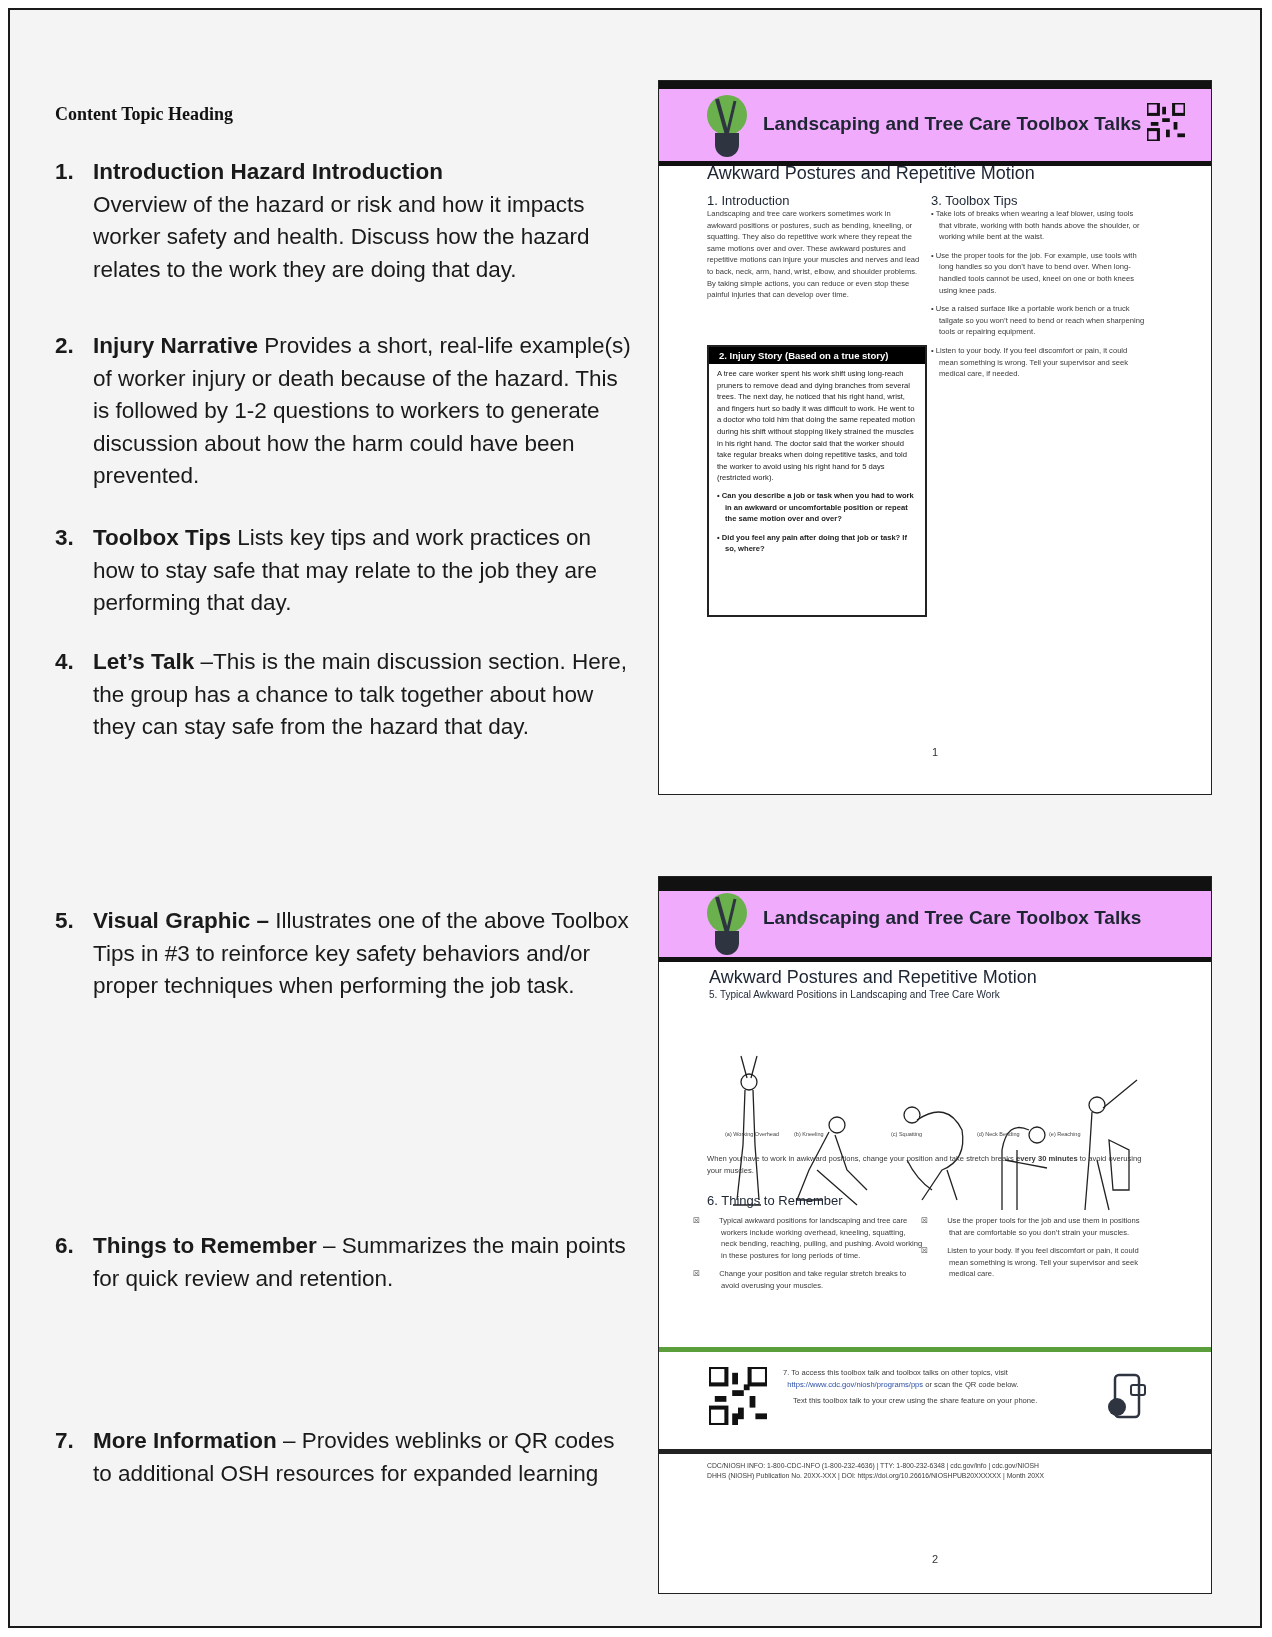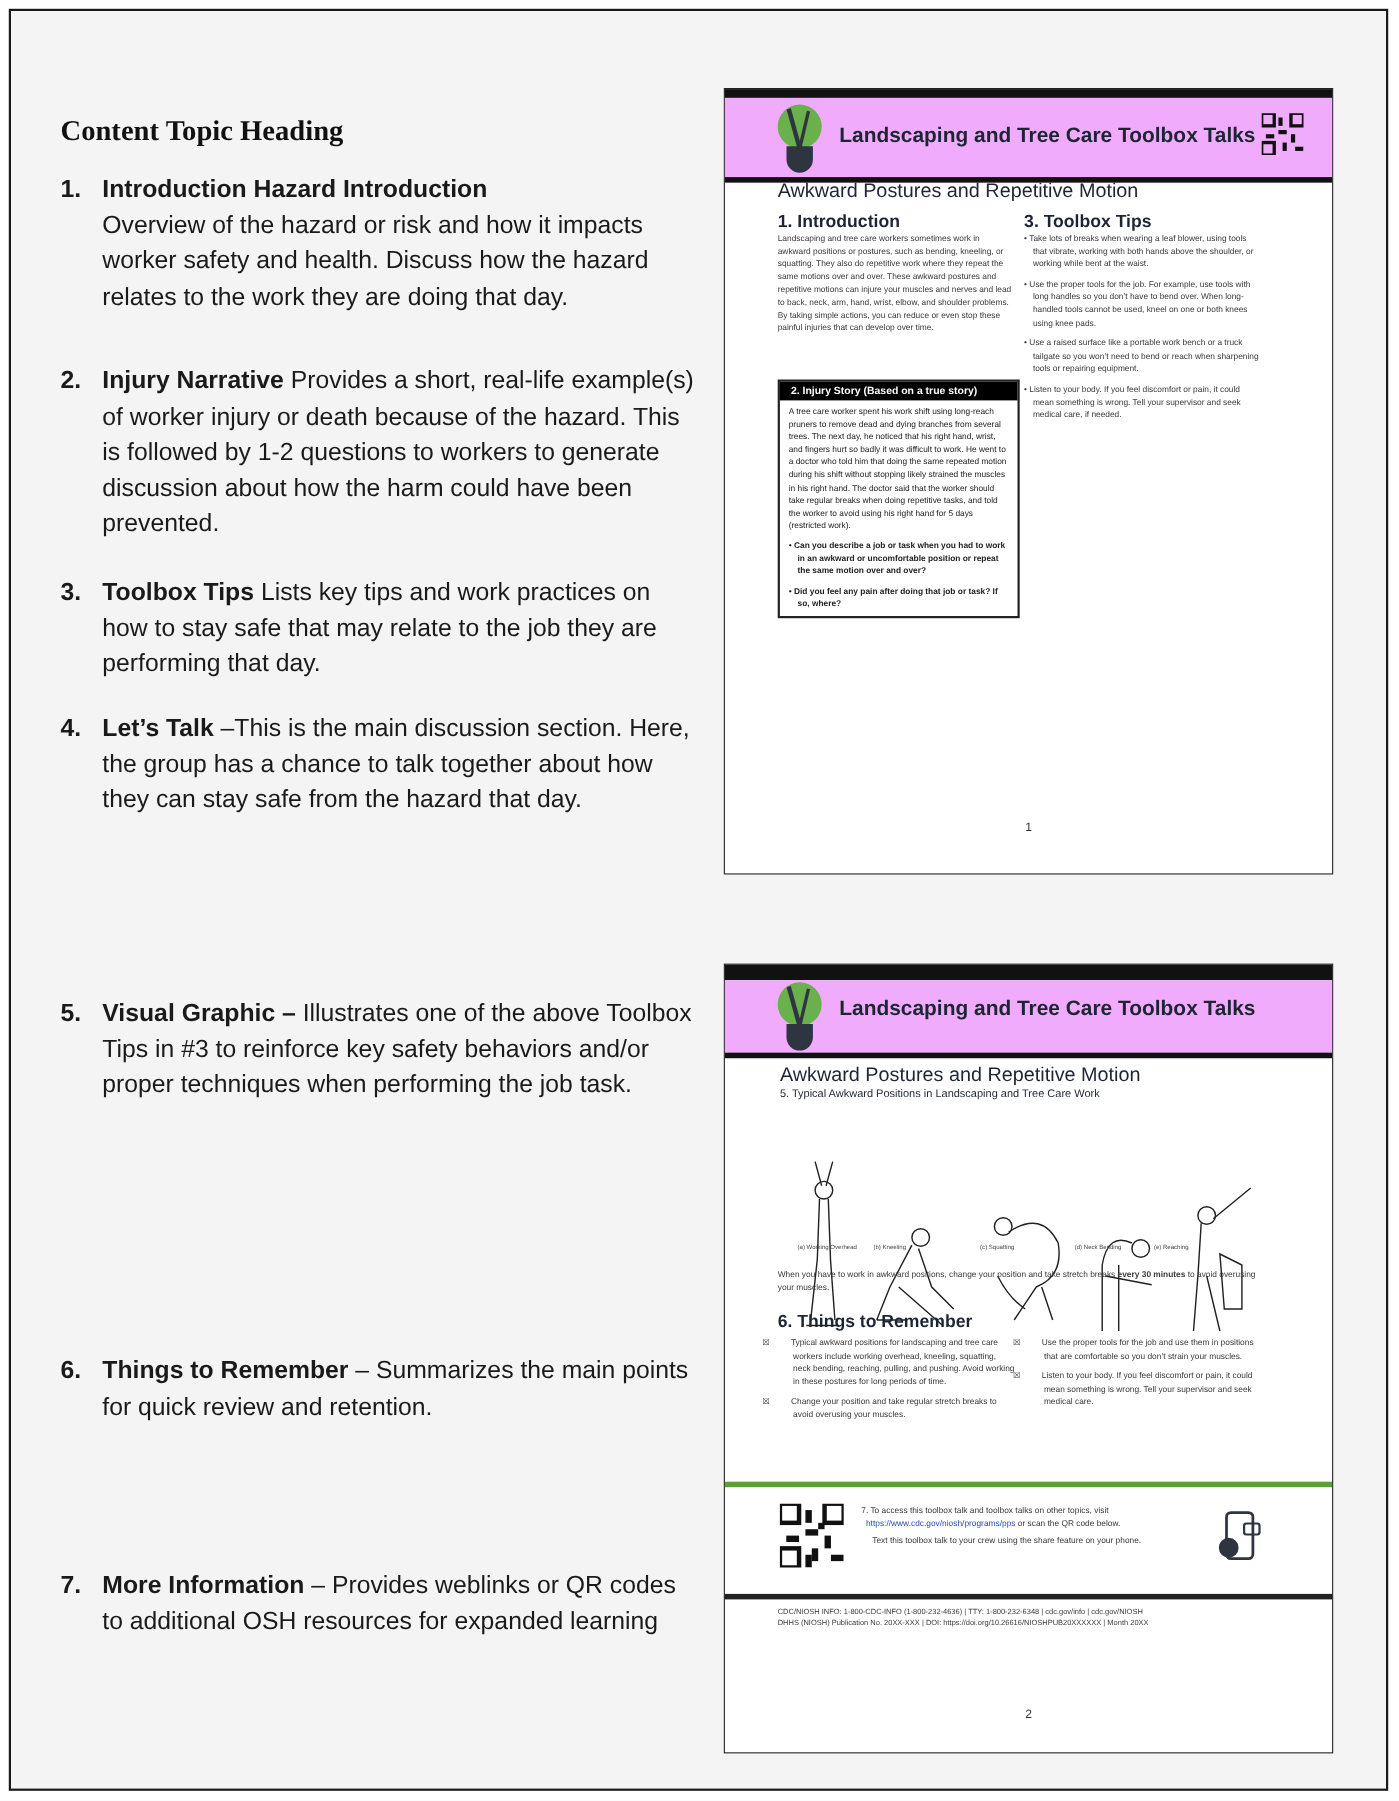--- a/index.html
+++ b/index.html
@@ -1,34 +1,34 @@
 <!DOCTYPE html>
 <html><head>
 <meta charset="utf-8">
 <style>
   html,body{margin:0;padding:0;}
   body{width:1272px;height:1637px;background:#ffffff;position:relative;overflow:hidden;font-family:"Liberation Sans",sans-serif;}
   .frame{position:absolute;left:8px;top:8px;width:1254px;height:1620px;background:#f4f4f4;border:2px solid #1a1a1a;box-sizing:border-box;}
-  .heading{position:absolute;left:55px;top:104px;font-family:"Liberation Serif",serif;font-weight:bold;font-size:26px;color:#111;}
+  .heading{position:absolute;left:55px;top:104px;font-family:"Liberation Serif",serif;font-weight:bold;font-size:18px;color:#111;}
   .item{position:absolute;left:55px;width:580px;font-size:22.5px;line-height:32.5px;color:#1a1a1a;}
   .item .num{position:absolute;left:0;top:0;font-weight:bold;}
   .item .body{margin-left:38px;display:block;}
   .item .title{font-weight:bold;}
   .page{position:absolute;left:658px;width:554px;background:#fff;border:1.5px solid #222;box-sizing:border-box;}
   .page .topbar{position:absolute;left:0;right:0;top:0;height:8px;background:#111;}
   .page .hdr{position:absolute;left:0;right:0;top:8px;height:72px;background:#f0abfc;border-bottom:5px solid #111;}
   .page .hdr-title{position:absolute;left:104px;top:24px;font-weight:bold;font-size:19px;color:#1d2533;}
   .logo{position:absolute;left:42px;top:4px;width:52px;height:68px;}
   .qr-small{position:absolute;right:26px;top:14px;width:38px;height:38px;}
   .doc-title{position:absolute;left:48px;font-size:18px;color:#1d2533;text-align:center;}
   .tiny{font-size:7.6px;line-height:11.6px;color:#3a3a3a;}
-  .sec-h{font-weight:bold;font-size:16px;color:#1d2533;}
+  .sec-h{font-weight:normal;font-size:13px;color:#1d2533;}
   .col{position:absolute;}
   .tip{margin:0 0 7px 0;padding-left:8px;text-indent:-8px;}
-  .injury-box{position:absolute;left:48px;top:264px;width:220px;height:217px;border:2px solid #222;box-sizing:border-box;}
+  .injury-box{position:absolute;left:48px;top:264px;width:220px;height:272px;border:2px solid #222;box-sizing:border-box;}
   .injury-head{background:#000;color:#fff;font-weight:bold;font-size:9.5px;padding:3px 10px;}
   .talk-box{position:absolute;left:48px;top:562px;width:453px;height:58px;border:3px solid #5b9e3c;box-sizing:border-box;padding:12px 16px;font-size:12px;line-height:15px;color:#1d2533;}
   .pagenum{position:absolute;left:0;right:0;text-align:center;font-size:11px;color:#333;}
   .figure{position:absolute;left:58px;top:173px;width:430px;height:170px;}
   .caption{position:absolute;font-size:5.5px;color:#444;}
   .green-line{position:absolute;left:0;right:0;height:5px;background:#5b9e3c;}
   .dark-line{position:absolute;left:0;right:0;height:5px;background:#222;}
   .qr-big{position:absolute;width:58px;height:58px;}
   .link{color:#2b4fa8;}
   .check{display:inline-block;width:10px;}

